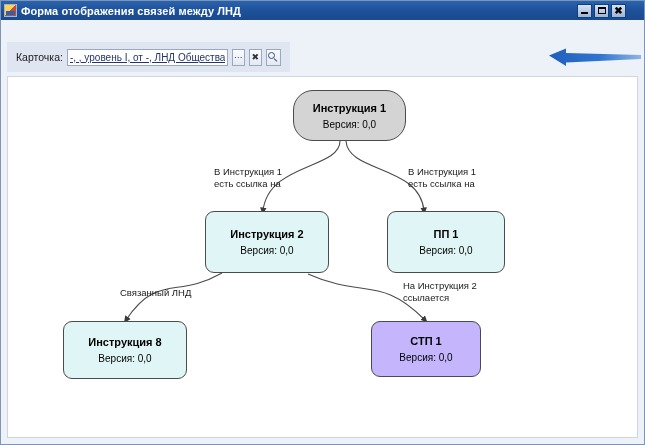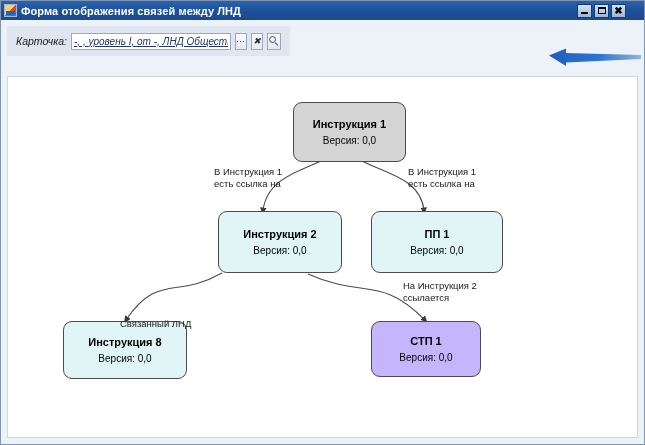--- a/index.html
+++ b/index.html
@@ -97,25 +97,24 @@
     background: #edf1f8;
     padding: 6px;
     box-sizing: border-box;
     display: flex;
     flex-direction: column;
   }
 
   
   .toolbar-row {
     display: flex;
-    align-items: flex-start;
+    align-items: flex-end;
     gap: 16px;
     height: 46px;
     flex: 0 0 auto;
-    font-style: italic;
   }
 
   .card-panel {
     background: #dfe6f1;
     border: 1px solid #dfe6f1;
     padding: 6px 8px;
     height: 30px;
     box-sizing: border-box;
     display: flex;
     align-items: center;
@@ -372,31 +371,31 @@
 
           <path d="M332,64 C332,92 260,86 255,134" fill="none" stroke="#4a4a4a" stroke-width="1.1" marker-end="url(#arrowh)"></path>
 
           <path d="M338,64 C340,96 412,88 416,134" fill="none" stroke="#4a4a4a" stroke-width="1.1" marker-end="url(#arrowh)"></path>
 
           <path d="M214,196 C168,222 150,196 118,243" fill="none" stroke="#4a4a4a" stroke-width="1.1" marker-end="url(#arrowh)"></path>
 
           <path d="M300,197 C356,222 372,198 417,243" fill="none" stroke="#4a4a4a" stroke-width="1.1" marker-end="url(#arrowh)"></path>
         </svg>
 
-        <div class="node" style="left:285px; top:25px; width:113px; height:60px; background:#d4d4d4;">
+        <div class="node" style="left:285px; top:13px; width:113px; height:51px; background:#d4d4d4;border-radius:20px;">
           <div class="n-title">Инструкция 1</div>
           <div class="n-sub">Версия: 0,0</div>
         </div>
 
-        <div class="node" style="left:210px; top:134px; width:124px; height:62px; background:#e0f5f5;">
+        <div class="node" style="left:197px; top:134px; width:124px; height:62px; background:#e0f5f5;">
           <div class="n-title">Инструкция 2</div>
           <div class="n-sub">Версия: 0,0</div>
         </div>
 
-        <div class="node" style="left:363px; top:134px; width:132px; height:62px; background:#e0f5f5;">
+        <div class="node" style="left:379px; top:134px; width:118px; height:62px; background:#e0f5f5;">
           <div class="n-title">ПП 1</div>
           <div class="n-sub">Версия: 0,0</div>
         </div>
 
         <div class="node" style="left:55px; top:244px; width:124px; height:58px; background:#e0f5f5;">
           <div class="n-title">Инструкция  8</div>
           <div class="n-sub">Версия: 0,0</div>
         </div>
 
         <div class="node" style="left:363px; top:244px; width:110px; height:56px; background:#c4b5fd;">
@@ -407,21 +406,21 @@
         <div class="edge-label" style="left:206px; top:89px;">
           <div>В Инструкция 1</div>
           <div>есть ссылка на</div>
         </div>
 
         <div class="edge-label" style="left:400px; top:89px;">
           <div>В Инструкция 1</div>
           <div>есть ссылка на</div>
         </div>
 
-        <div class="edge-label" style="left:112px; top:210px;margin-top:31px;">
+        <div class="edge-label" style="left:112px; top:210px;">
           <div>Связанный ЛНД</div>
         </div>
 
         <div class="edge-label" style="left:395px; top:203px;">
           <div>На Инструкция 2</div>
           <div>ссылается</div>
         </div>
 
       </div>
     </div>

